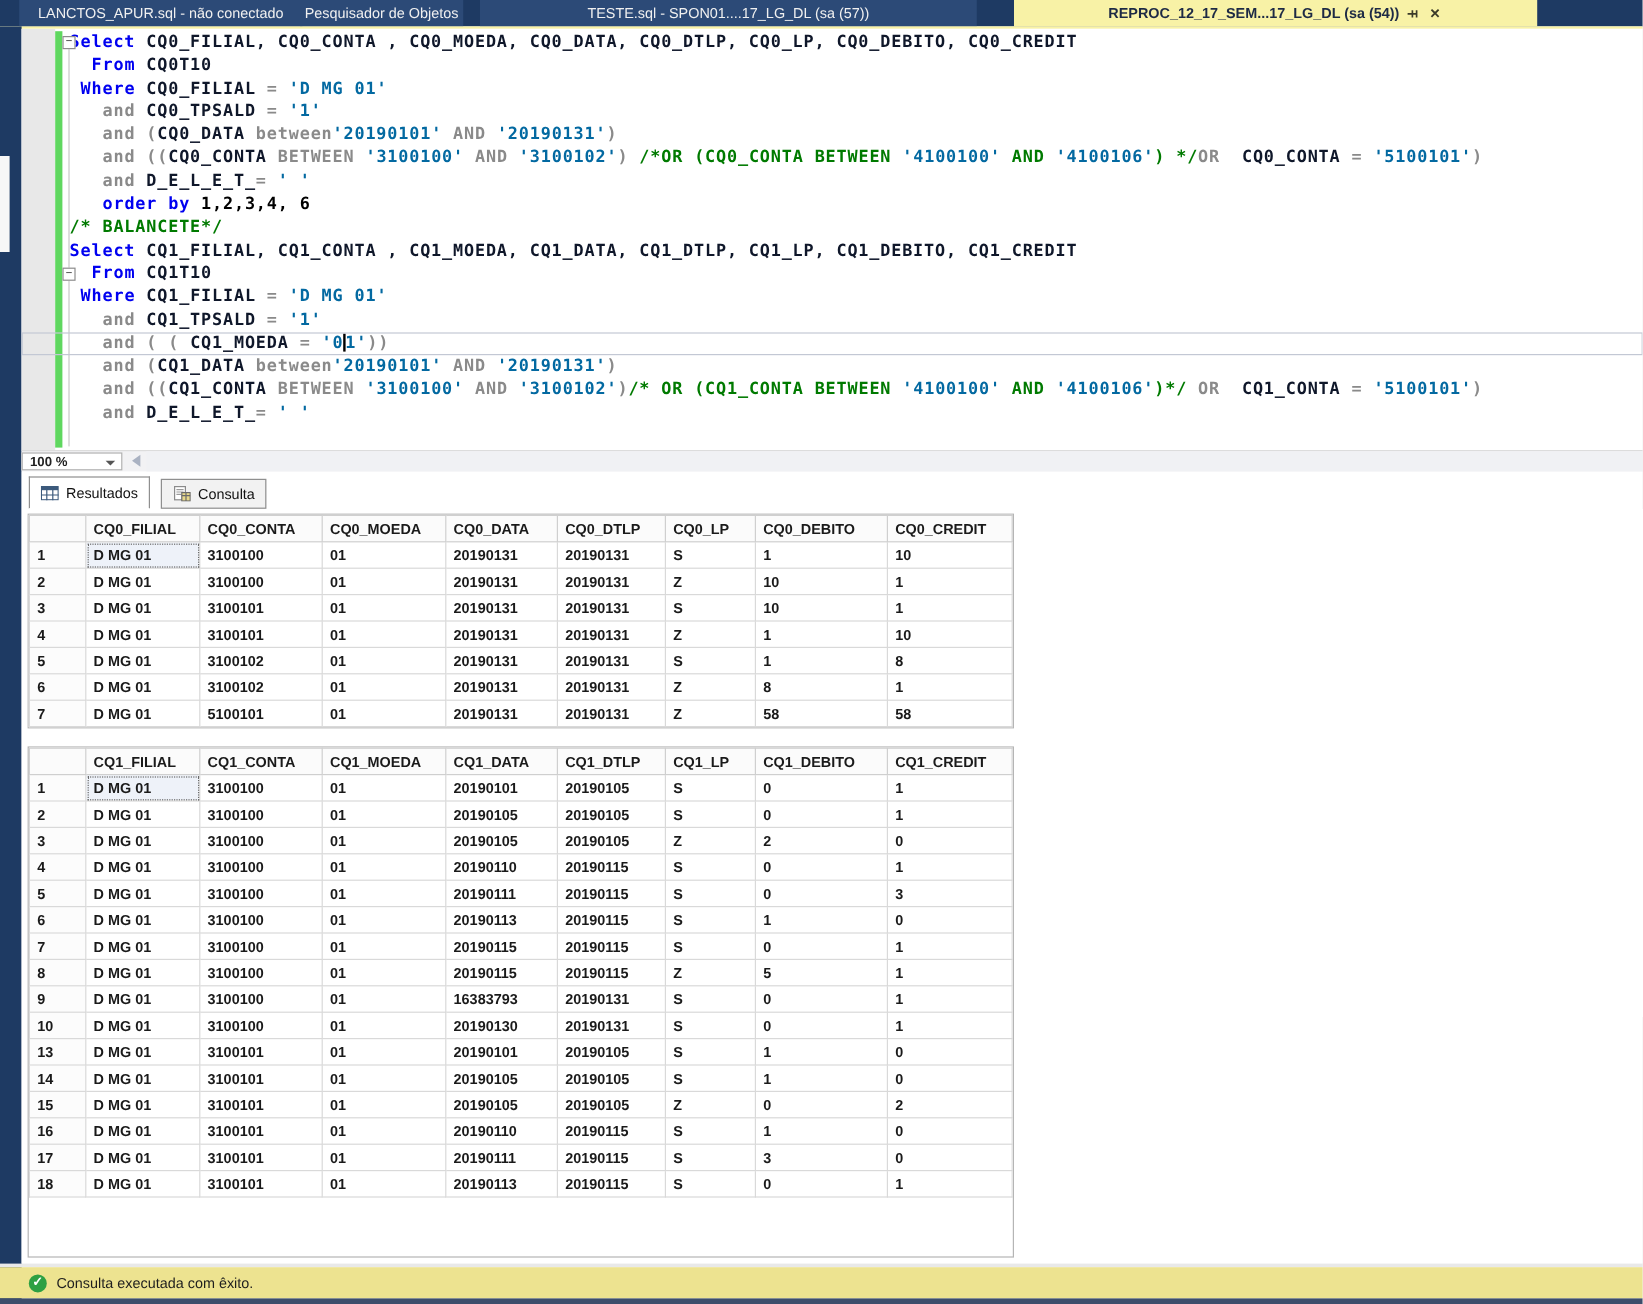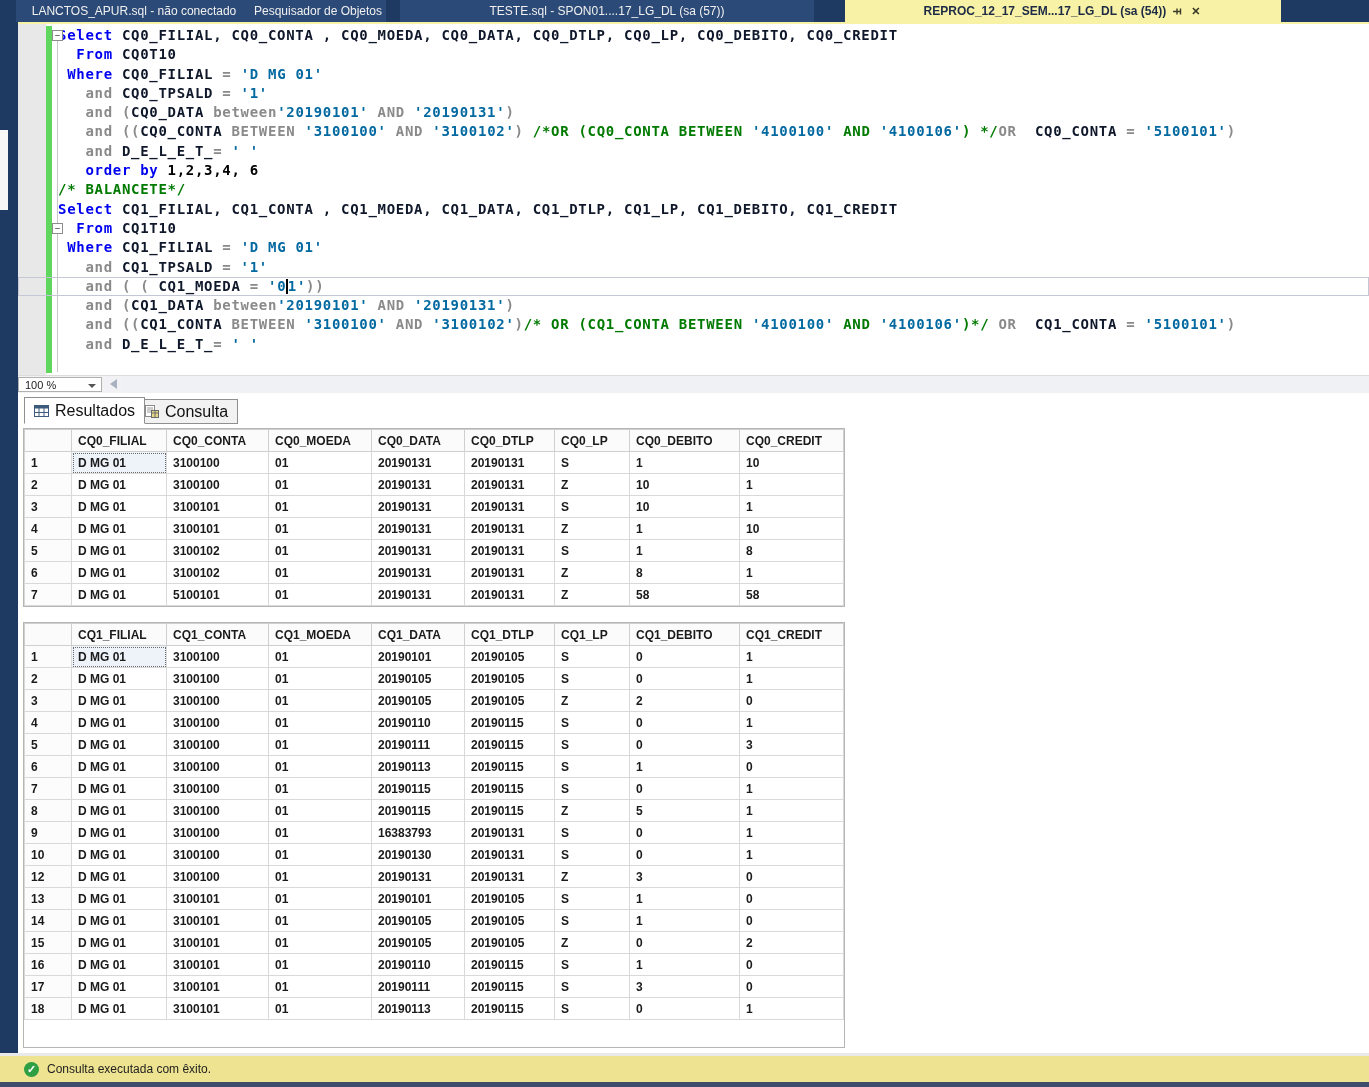--- a/index.html
+++ b/index.html
@@ -28,32 +28,32 @@
             background:#fff;color:#444;font:9px/8px "DejaVu Sans Mono",monospace;text-align:center;z-index:3;}
   .code-lines{position:absolute;left:0;top:2px;right:0;}
   .code-line{white-space:pre;height:19.3px;line-height:19.3px;padding-left:40px;
              font-family:"DejaVu Sans Mono",monospace;font-size:14px;font-weight:bold;letter-spacing:0.7px;}
   .code-line.current{outline:1px solid #c3c8d4;outline-offset:-1px;}
   .tk-k{color:#0000F0}.tk-i{color:#0f172a}.tk-s{color:#0369a1}.tk-o{color:#8a8a8a}
   .tk-c{color:#007A00}.tk-n{color:#000000}.tk-w{color:#000000}
   .caret{display:inline-block;width:1.5px;height:15px;background:#000;vertical-align:-3px;}
 
   
-  .zoombar{position:absolute;left:18px;top:375px;width:1351px;height:18px;background:#f2f2f4;border-top:1px solid #dcdcdc;box-sizing:border-box;}
+  .zoombar{position:absolute;left:18px;top:375px;width:1351px;height:18px;background:#f2f2f4;border-top:1px solid #dcdcdc;box-sizing:border-box;font-weight:bold;}
   .zoom-select{position:absolute;left:0;top:1px;width:84px;height:15px;background:#fff;border:1px solid #b0b0b0;
                font-size:11px;color:#222;display:flex;align-items:center;padding-left:6px;box-sizing:border-box;}
   .zoom-caret{position:absolute;right:5px;top:6px;width:0;height:0;border-left:4px solid transparent;
               border-right:4px solid transparent;border-top:4px solid #555;}
   .hscroll-left{position:absolute;left:92px;top:3px;width:0;height:0;border-top:5px solid transparent;
                 border-bottom:5px solid transparent;border-right:7px solid #aab2c2;}
   .hscroll-track{position:absolute;left:104px;top:0;right:0;height:18px;background:#f0f1f4;}
 
   
   .results{position:absolute;left:18px;top:393px;width:1351px;height:660px;background:#fff;overflow:hidden;}
-  .res-tab{position:absolute;border:1px solid #8f8f8f;background:#f2f2f2;font-size:16px;color:#111;
+  .res-tab{position:absolute;border:1px solid #8f8f8f;background:#f2f2f2;font-size:12px;color:#111;
            display:flex;align-items:center;gap:6px;padding:0 9px;box-sizing:border-box;cursor:default;}
   .res-tab.active{background:#fff;border-bottom:1px solid #fff;z-index:2;}
   .rgrid{border-collapse:collapse;table-layout:fixed;background:#fff;
          font-family:"Liberation Sans",sans-serif;font-size:12px;font-weight:bold;color:#1a1a1a;}
   .rgrid th,.rgrid td{border:1px solid #d9d9d9;height:22px;padding:0 0 0 6px;text-align:left;overflow:hidden;white-space:nowrap;box-sizing:border-box;}
   .rgrid thead th{background:#fbfbfb;border-color:#cfcfcf;font-weight:bold;}
   .rgrid td.rownum{background:#fcfcfc;}
   .rgrid td.sel{background:#eef2f9;outline:1px dotted #6a6a6a;outline-offset:-2px;}
   .grid-wrap{position:absolute;border:1px solid #b5b5b5;}
   .grid-wrap.clip{overflow:hidden;}
@@ -390,31 +390,20 @@
               <td>D MG 01</td>
               <td>3100100</td>
               <td>01</td>
               <td>20190130</td>
               <td>20190131</td>
               <td>S</td>
               <td>0</td>
               <td>1</td>
             </tr>
             <tr>
-              <td class="rownum">12</td>
-              <td>D MG 01</td>
-              <td>3100100</td>
-              <td>01</td>
-              <td>20190131</td>
-              <td>20190131</td>
-              <td>Z</td>
-              <td>3</td>
-              <td>0</td>
-            </tr>
-            <tr>
               <td class="rownum">13</td>
               <td>D MG 01</td>
               <td>3100101</td>
               <td>01</td>
               <td>20190101</td>
               <td>20190105</td>
               <td>S</td>
               <td>1</td>
               <td>0</td>
             </tr>

